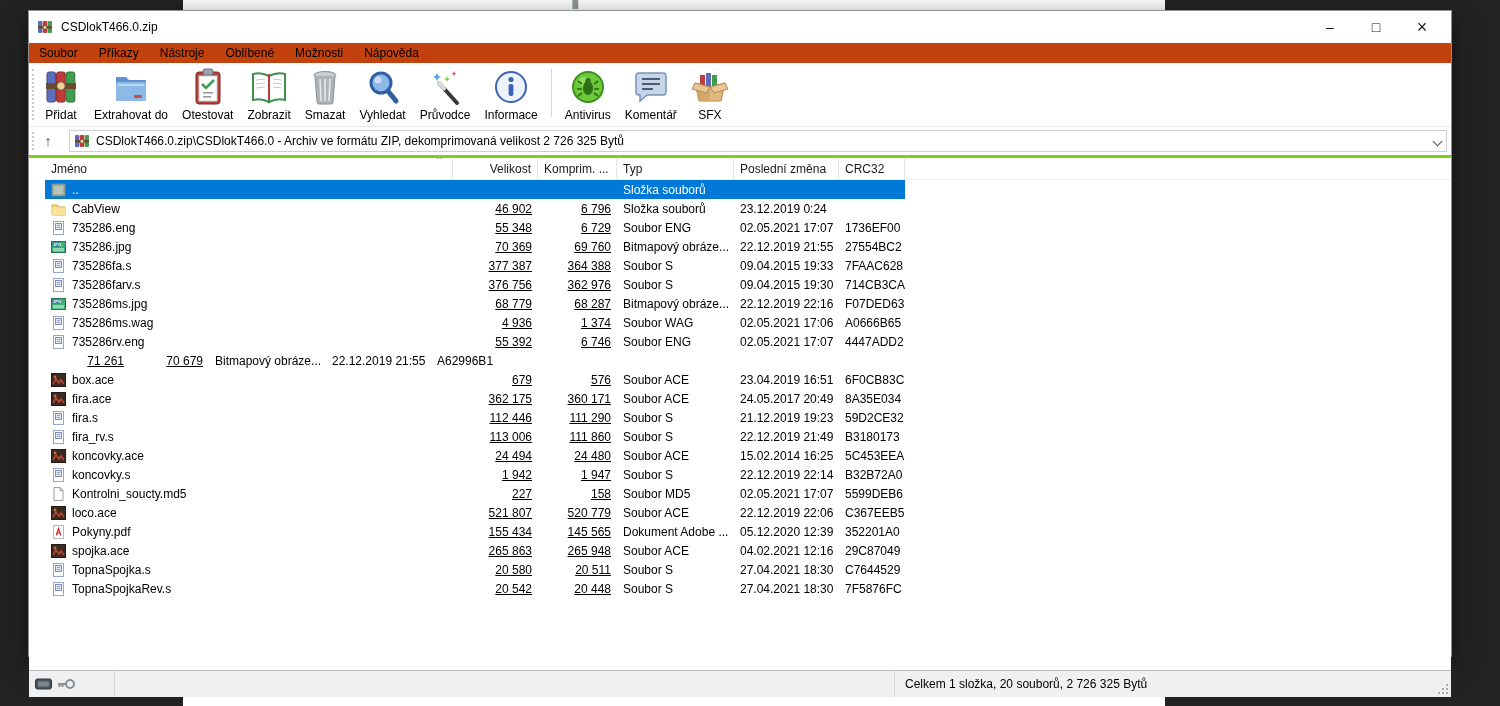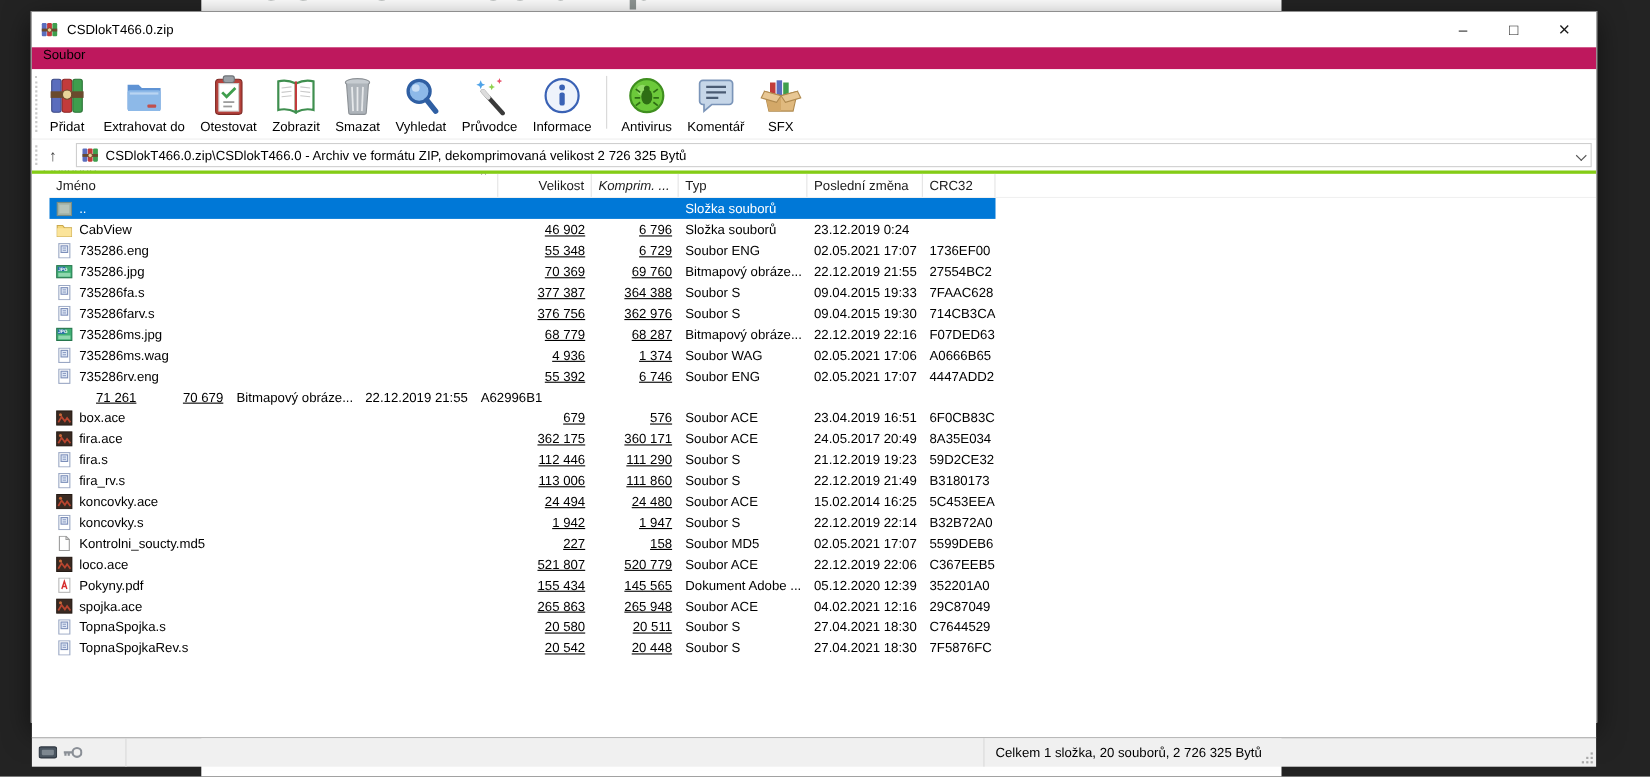--- a/index.html
+++ b/index.html
@@ -16,21 +16,21 @@
 
   
   .titlebar { height: 32px; display: flex; align-items: center; padding-left: 8px; background: #ffffff; }
   .titlebar .app-ico { width: 16px; height: 16px; margin-right: 8px; flex: 0 0 auto; }
   .titlebar .title { font-size: 12px; color: #000; }
   .win-controls { margin-left: auto; display: flex; height: 100%; align-items: center; }
   .wc-btn { width: 46px; height: 100%; display: flex; align-items: center; justify-content: center; font-size: 14px; color: #1a1a1a; cursor: default; }
   .wc-btn.close { margin-right: 6px; font-size: 18px; }
 
   
-  .menubar { height: 20px; display: flex; align-items: flex-start; padding-left: 10px; gap: 21px; background: #be185d; flex-direction: column; }
+  .menubar { height: 20px; display: flex; align-items: center; padding-left: 10px; gap: 21px; background: #c2410c; }
   .menu-item { font-size: 12px; color: #000; }
 
   
   .toolbar { height: 64px; display: flex; align-items: flex-start; padding: 3px 0 0 6px; background: #fff; border-bottom: 1px solid #ececec; position: relative; }
   .toolbar::before { content: ""; position: absolute; left: 3px; top: 6px; bottom: 6px; border-left: 2px dotted #c9c9c9; }
   .tbtn { display: flex; flex-direction: column; align-items: center; padding: 1px 7px; text-align: right; }
   .ticon { width: 38px; height: 40px; display: flex; align-items: center; justify-content: center; }
   .tlabel { font-size: 12px; color: #000; margin-top: 1px; white-space: nowrap; }
   .tool-sep { width: 1px; background: #d6d6d6; height: 48px; margin: 3px 6px 0 6px; }
 
@@ -44,21 +44,21 @@
   .combo-chevron { position: absolute; right: 4px; top: 7px; width: 8px; height: 8px; }
   .combo-chevron::before { content: ""; position: absolute; left: 0; top: 0; width: 6px; height: 6px; border-left: 1px solid #555; border-bottom: 1px solid #555; transform: rotate(-45deg); }
 
   
   .listpane { height: 516px; border-top: 3px solid #84cc16; border-bottom: 1px solid #b9b9b9; background: #fff; overflow: hidden; position: relative; padding-left: 16px; }
   .lheader { display: flex; height: 22px; border-bottom: 1px solid #f0f0f0; position: relative; }
   .hcell { font-size: 12px; color: #1a1a1a; display: flex; align-items: center; padding: 0 6px; border-right: 1px solid #e4e4e4; position: relative; }
   .hcell.right { justify-content: flex-end; }
   .col-name { width: 408px; }
   .col-size { width: 85px; }
-  .col-packed { width: 79px; font-style: italic; }
+  .col-packed { width: 79px; }
   .col-type { width: 117px; }
   .col-mod { width: 105px; }
   .col-crc { width: 66px; }
   .sort-caret { position: absolute; right: 10px; top: -4px; font-size: 10px; color: #666; }
 
   .rows { position: relative; }
   .frow { display: flex; height: 19px; align-items: center; width: 860px; }
   .frow.selected { background: #0078d7; }
   .frow.selected .cell { color: #fff; }
   .cell { font-size: 12px; color: #000; padding: 0 6px; white-space: nowrap; overflow: hidden; display: flex; align-items: center; height: 100%; }

